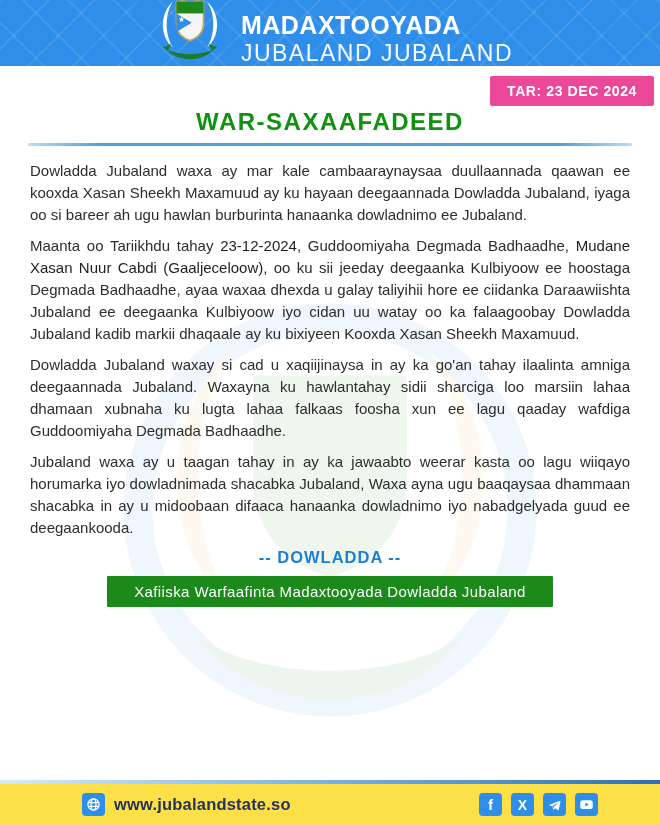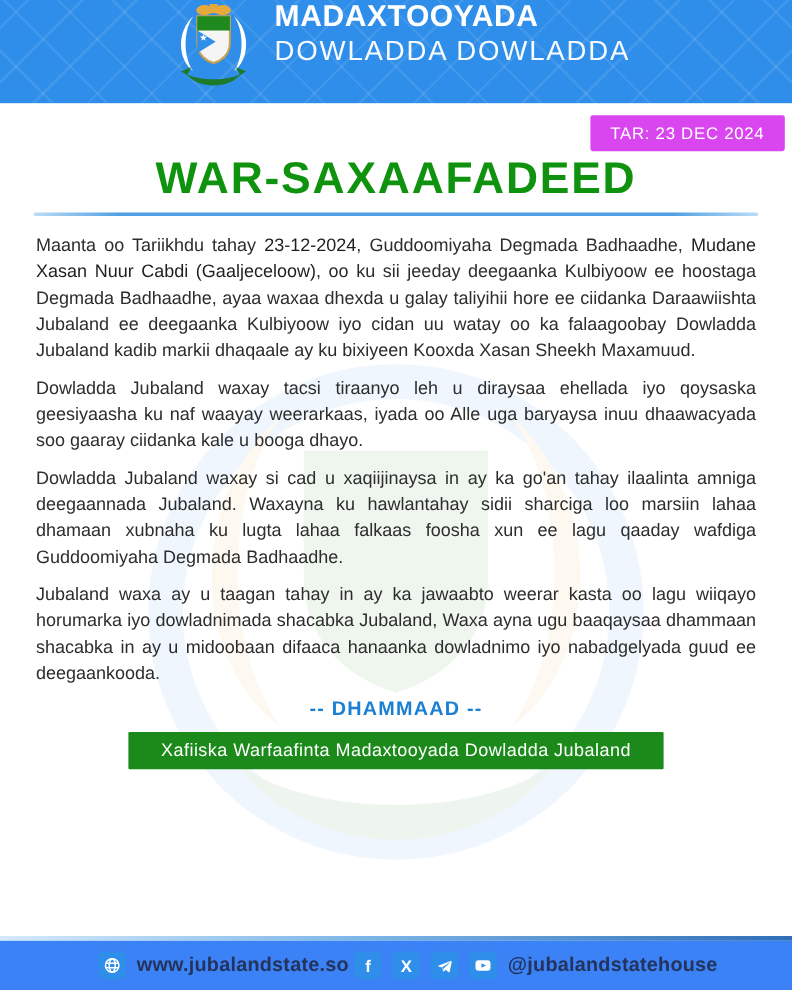--- a/index.html
+++ b/index.html
@@ -5,41 +5,41 @@
   * { margin:0; padding:0; box-sizing:border-box; }
   html,body { background:#ffffff; }
   .page {
     position:relative; width:660px; height:825px; margin:0 auto;
     background:#ffffff; overflow:hidden;
     font-family:"Liberation Sans", sans-serif;
   }
 
   
   .banner {
-    height:86px; background:#2e8ee9;
+    height:66px; background:#2e8ee9;
     background-image:
       repeating-linear-gradient(45deg,  rgba(255,255,255,0.00) 0 30px, rgba(255,255,255,0.09) 30px 32px),
       repeating-linear-gradient(-45deg, rgba(255,255,255,0.00) 0 30px, rgba(255,255,255,0.09) 30px 32px);
-    display:flex; align-items:flex-start; justify-content:center; gap:8px;
+    display:flex; align-items:flex-end; justify-content:center; gap:8px;
   }
   .banner .crest { width:86px; height:78px; flex:0 0 auto; }
   .banner-text { color:#ffffff; line-height:1.15; }
   .org-title    { font-size:25px; font-weight:800; letter-spacing:.5px; }
   .org-subtitle { font-size:23px; font-weight:400; letter-spacing:1.5px; opacity:.97; }
 
   
   .badge-row { display:flex; justify-content:flex-end; margin:10px 6px 0 0; }
   .date-badge {
-    background:#d946ef; color:#ffffff; font-weight:400; font-size:14px;
+    background:#ec4899; color:#ffffff; font-weight:700; font-size:14px;
     letter-spacing:.6px; padding:7px 17px; border-radius:2px;
   }
 
   
   .headline {
-    text-align:center; color:#0f930f; font-size:37px; font-weight:800;
+    text-align:center; color:#0f930f; font-size:24px; font-weight:800;
     letter-spacing:1.5px; margin-top:2px;
   }
   .headline-rule {
     height:3px; margin:7px 28px 0 28px; border-radius:2px;
     background:linear-gradient(90deg,#bcdcf5 0%,#4f9fe3 12%,#4f9fe3 88%,#bcdcf5 100%);
   }
 
   
   .body-copy { position:relative; z-index:1; margin:14px 30px 0 30px; }
   .para {
@@ -62,21 +62,21 @@
   
   .watermark {
     position:absolute; left:90px; top:270px; width:480px; height:480px;
     opacity:.07; z-index:0; pointer-events:none;
   }
 
   
   .page-footer { position:absolute; left:0; right:0; bottom:0; }
   .footer-rule { height:4px; background:linear-gradient(90deg,#d5eafb 0%,#7db6e8 45%,#2f6fb8 100%); }
   .footer-row {
-    height:41px; background:#3b82f6; display:flex; align-items:center;
+    height:41px; background:#fde047; display:flex; align-items:center;
     justify-content:space-between; padding:0 62px 0 82px;
   }
   .footer-group { display:flex; align-items:center; gap:9px; }
   .icon-sq {
     width:23px; height:23px; border-radius:4px; background:#2e8ee9;
     display:flex; align-items:center; justify-content:center;
     color:#ffffff; font-weight:700; font-size:14px; flex:0 0 auto;
   }
   .footer-text { color:#24335c; font-size:16.5px; font-weight:600; letter-spacing:.2px; }
 </style>
@@ -98,46 +98,46 @@
       <path d="M34 16 h32 v26 c0 12 -9 18 -16 20 c-7 -2 -16 -8 -16 -20 Z" fill="#f5f5f5" stroke="#caa24a" stroke-width="2"></path>
       <path d="M34 16 h32 v14 h-32 Z" fill="#1e8a1e"></path>
       <path d="M34 30 L52 41 L34 52 Z" fill="#2e8ee9"></path>
       <path d="M40 38.5 l2.2 1.6 -0.8 -2.6 2.2 -1.6 h-2.7 l-0.9 -2.6 -0.9 2.6 h-2.7 l2.2 1.6 -0.8 2.6 Z" fill="#ffffff"></path>
 
       <path d="M22 72 C35 80 65 80 78 72 C65 88 35 88 22 72 Z" fill="#1c7a2a"></path>
       <path d="M18 70 l10 -4 -4 8 Z M82 70 l-10 -4 4 8 Z" fill="#1c7a2a"></path>
     </svg>
     <div class="banner-text">
       <div class="org-title">MADAXTOOYADA</div>
-      <div class="org-subtitle">DOWLADDA DOWLADDA</div>
+      <div class="org-subtitle">JUBALAND JUBALAND</div>
     </div>
   </div>
 
   <div class="badge-row">
     <div class="date-badge">TAR: 23 DEC 2024</div>
   </div>
 
   <div class="headline">WAR-SAXAAFADEED</div>
   <div class="headline-rule"></div>
 
   <svg class="watermark" viewBox="0 0 100 100">
     <circle cx="50" cy="50" r="40" fill="none" stroke="#2e8ee9" stroke-width="6"></circle>
     <path d="M30 16 C14 30 14 58 30 70 C20 56 20 30 30 16 Z" fill="#e6a93c"></path>
     <path d="M70 16 C86 30 86 58 70 70 C80 56 80 30 70 16 Z" fill="#e6a93c"></path>
     <path d="M34 22 h32 v22 c0 12 -9 18 -16 20 c-7 -2 -16 -8 -16 -20 Z" fill="#1e8a1e"></path>
     <path d="M22 76 C35 86 65 86 78 76 C65 94 35 94 22 76 Z" fill="#1c7a2a"></path>
   </svg>
 
   <div class="body-copy">
+    <p class="para"><span>Dowladda Jubaland waxa ay mar kale cambaaraynaysaa duullaannada qaawan ee kooxda Xasan Sheekh Maxamuud ay ku hayaan deegaannada Dowladda Jubaland, iyaga oo si bareer ah ugu hawlan burburinta hanaanka dowladnimo ee Jubaland.</span></p>
     <p class="para"><span>Maanta oo Tariikhdu tahay </span><b>23-12-2024</b><span>, Guddoomiyaha Degmada Badhaadhe, </span><b>Mudane Xasan Nuur Cabdi (Gaaljeceloow)</b><span>, oo ku sii jeeday deegaanka Kulbiyoow ee hoostaga Degmada Badhaadhe, ayaa waxaa dhexda u galay taliyihii hore ee ciidanka Daraawiishta Jubaland ee deegaanka Kulbiyoow iyo cidan uu watay oo ka falaagoobay Dowladda Jubaland kadib markii dhaqaale ay ku bixiyeen Kooxda Xasan Sheekh Maxamuud.</span></p>
-    <p class="para"><span>Dowladda Jubaland waxay tacsi tiraanyo leh u diraysaa ehellada iyo qoysaska geesiyaasha ku naf waayay weerarkaas, iyada oo Alle uga baryaysa inuu dhaawacyada soo gaaray ciidanka kale u booga dhayo.</span></p>
     <p class="para"><span>Dowladda Jubaland waxay si cad u xaqiijinaysa in ay ka go'an tahay ilaalinta amniga deegaannada Jubaland. Waxayna ku hawlantahay sidii sharciga loo marsiin lahaa dhamaan xubnaha ku lugta lahaa falkaas foosha xun ee lagu qaaday wafdiga Guddoomiyaha Degmada Badhaadhe.</span></p>
     <p class="para"><span>Jubaland waxa ay u taagan tahay in ay ka jawaabto weerar kasta oo lagu wiiqayo horumarka iyo dowladnimada shacabka Jubaland, Waxa ayna ugu baaqaysaa dhammaan shacabka in ay u midoobaan difaaca hanaanka dowladnimo iyo nabadgelyada guud ee deegaankooda.</span></p>
 
-    <div class="end-mark">-- DHAMMAAD --</div>
+    <div class="end-mark">-- DOWLADDA --</div>
 
     <div class="green-bar-row">
       <div class="green-bar">Xafiiska Warfaafinta Madaxtooyada Dowladda Jubaland</div>
     </div>
   </div>
 
   <div class="page-footer">
     <div class="footer-rule"></div>
     <div class="footer-row">
 
@@ -159,19 +159,18 @@
           <svg width="14" height="14" viewBox="0 0 24 24" fill="#ffffff">
             <path d="M21.7 4.3 L2.9 11.4 c-1 .4 -1 1 -.2 1.3 l4.6 1.5 1.7 5.3 c.2 .6 .6 .6 1 .2 l2.4-2.3 4.7 3.5 c.6 .4 1.1 .2 1.3 -.6 l3-14.2 c.2 -.9 -.3 -1.3 -1.7 -.8 Z M7.7 13.9 l10.2 -6.4 c.5 -.3 .9 -.1 .5 .2 l-8.7 7.9 -.3 3 -1.7 -4.7 Z"></path>
           </svg>
         </span>
         <span class="icon-sq">
           <svg width="15" height="15" viewBox="0 0 24 24">
             <rect x="2" y="5" width="20" height="14" rx="4" fill="#ffffff"></rect>
             <path d="M10 9 l6 3 -6 3 Z" fill="#2e8ee9"></path>
           </svg>
         </span>
-        <span class="footer-text">@jubalandstatehouse</span>
       </div>
 
     </div>
   </div>
 
 </div>
 
 </body></html>

